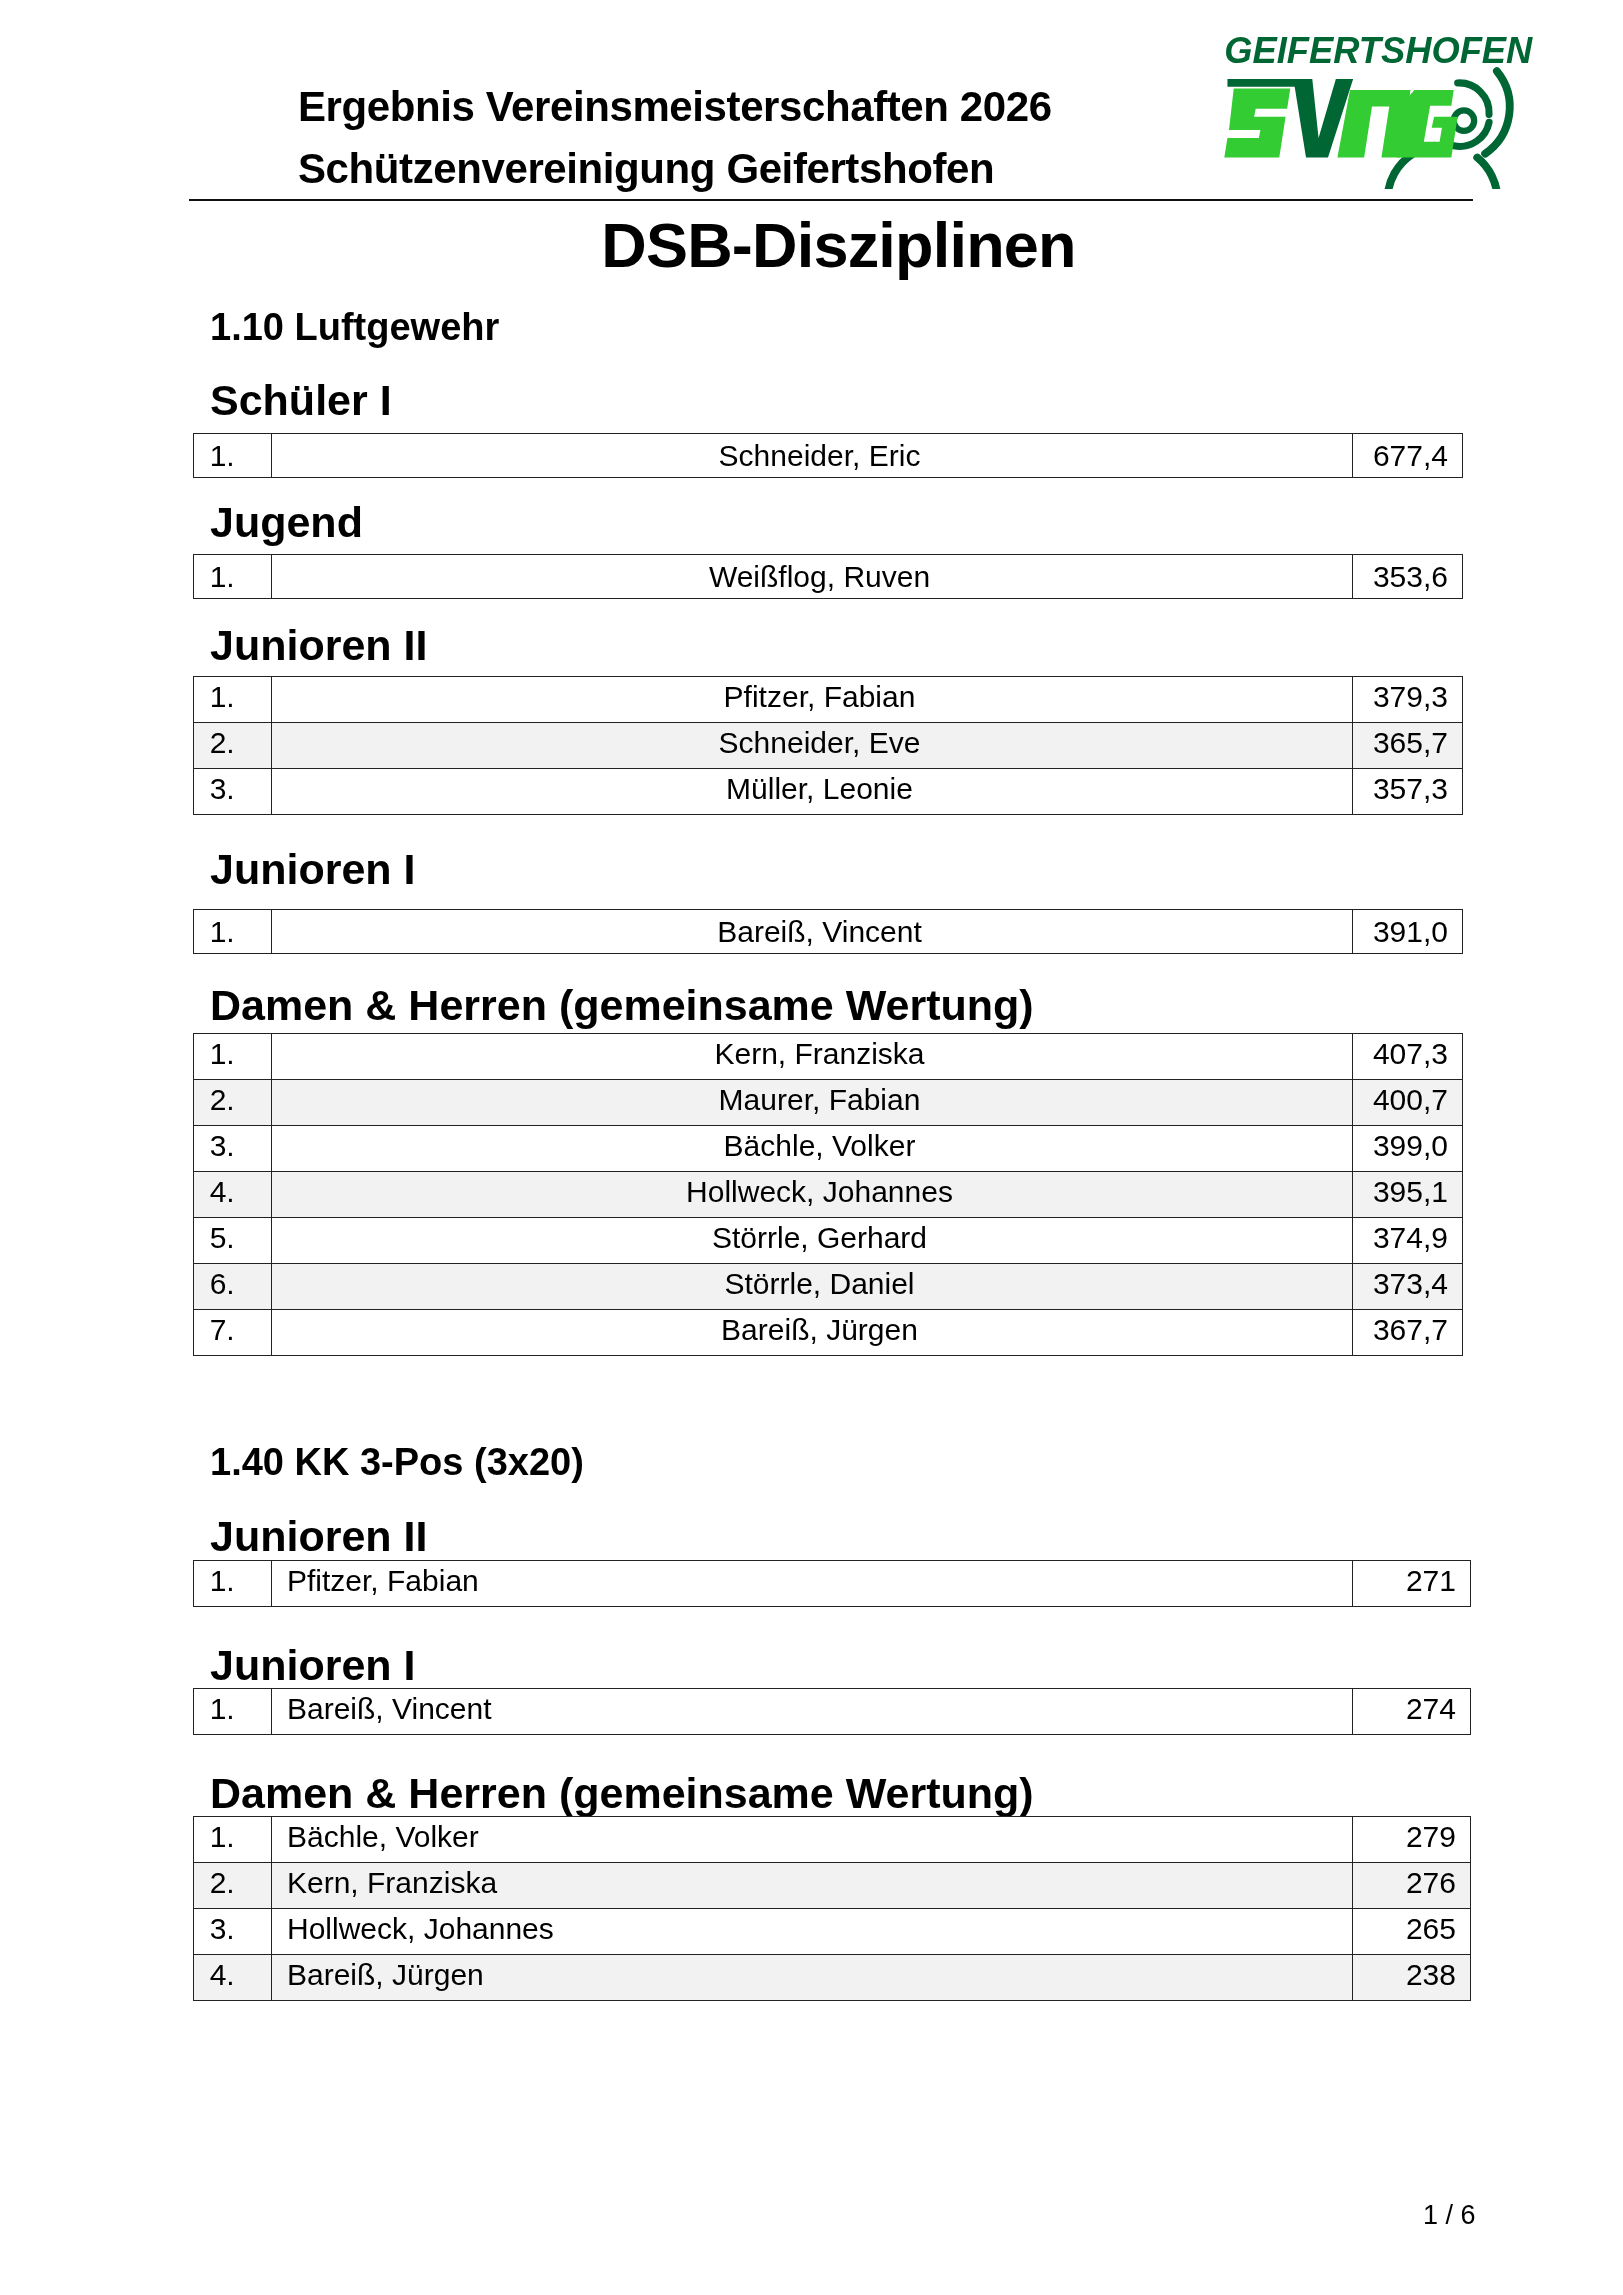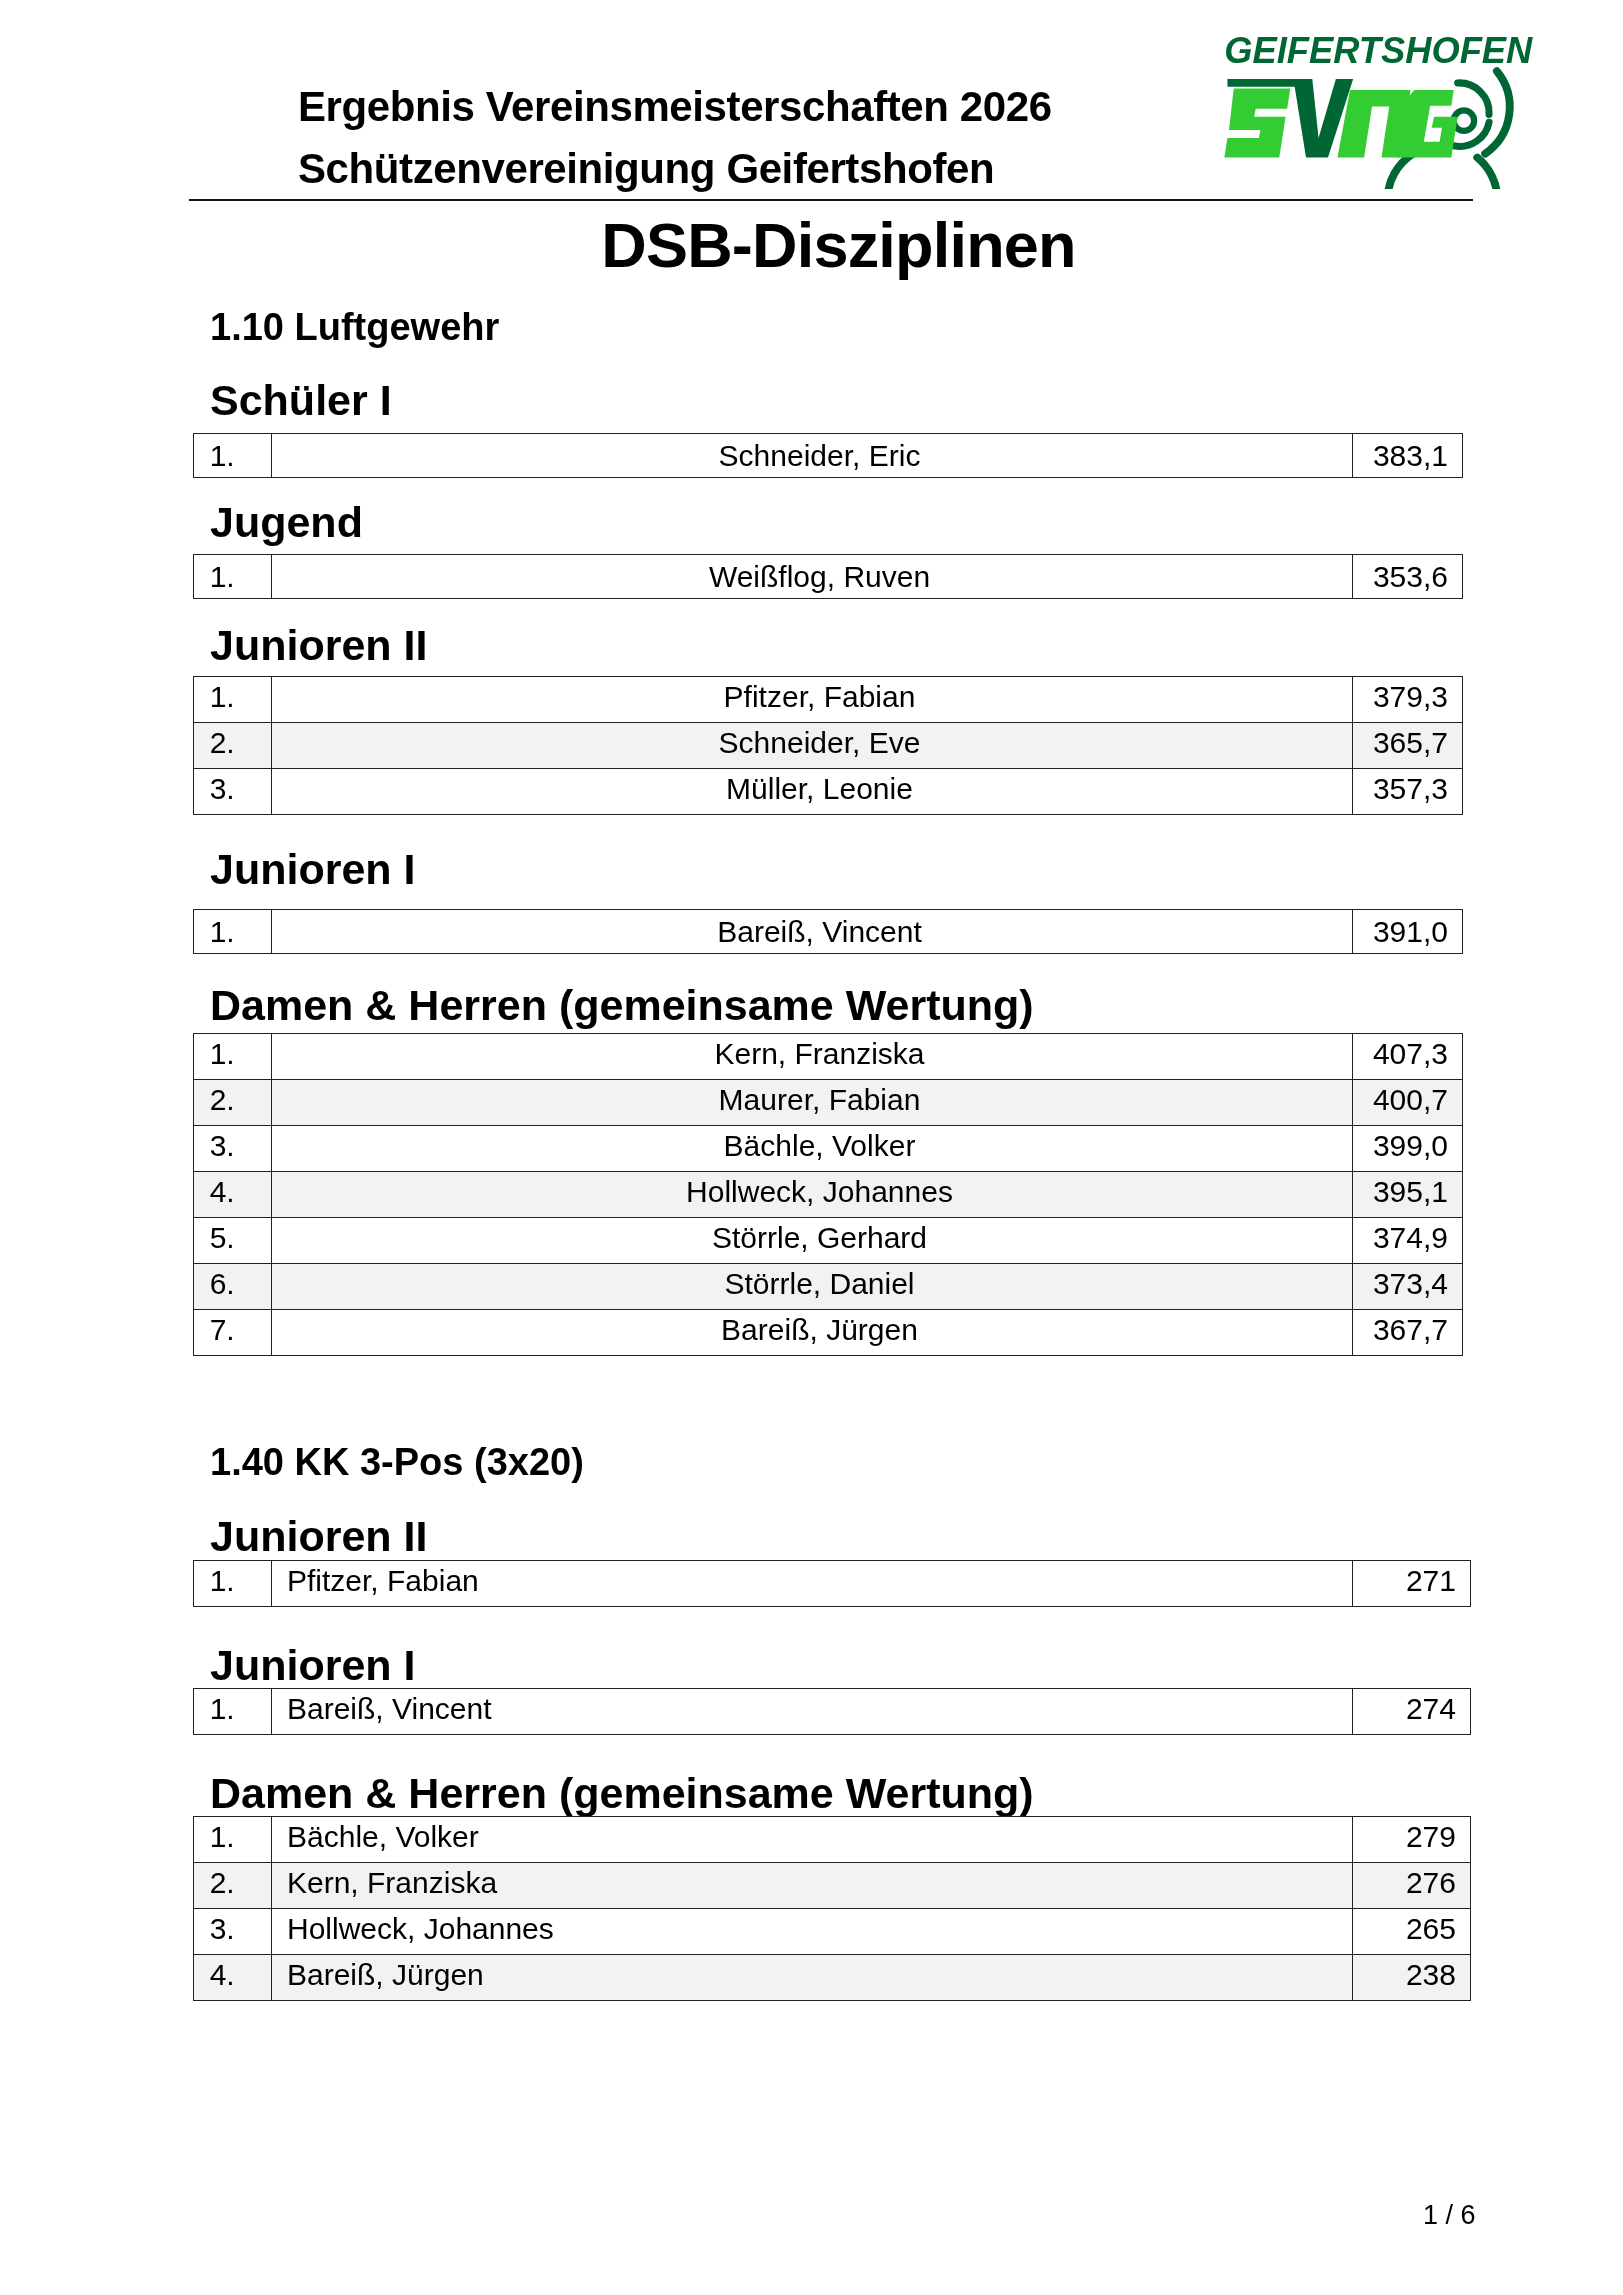--- a/index.html
+++ b/index.html
@@ -77,21 +77,21 @@
 <div class="abs page-title">DSB-Disziplinen</div>
 
 <div class="abs disc-heading" style="top:308px">1.10 Luftgewehr</div>
 
 <div class="abs cat-heading" style="top:379px">Schüler I</div>
 <table class="res w1" style="top:433px">
   <tbody>
       <tr>
     <td class="rank">1.</td>
     <td class="name">Schneider, Eric</td>
-    <td class="score">383,1</td>
+    <td class="score">677,4</td>
   </tr>
 </tbody>
   </table>
 
 <div class="abs cat-heading" style="top:501px">Jugend</div>
 <table class="res w1" style="top:554px">
   <tbody>
       <tr>
     <td class="rank">1.</td>
     <td class="name">Weißflog, Ruven</td>

